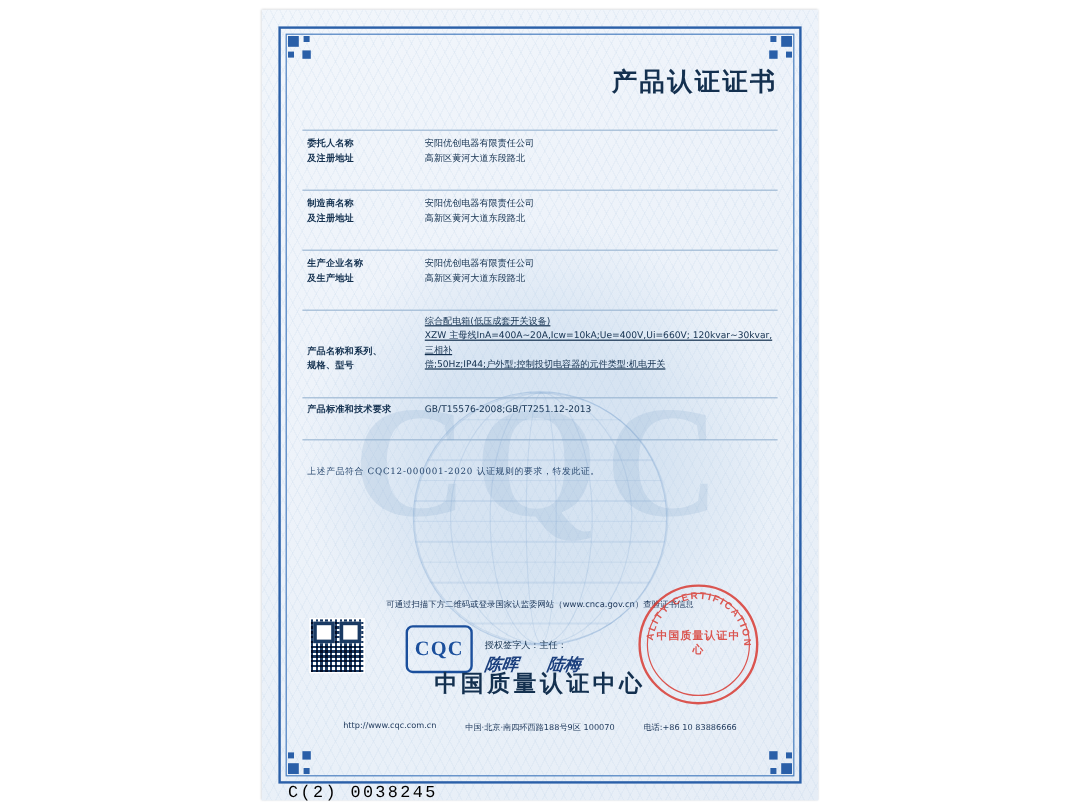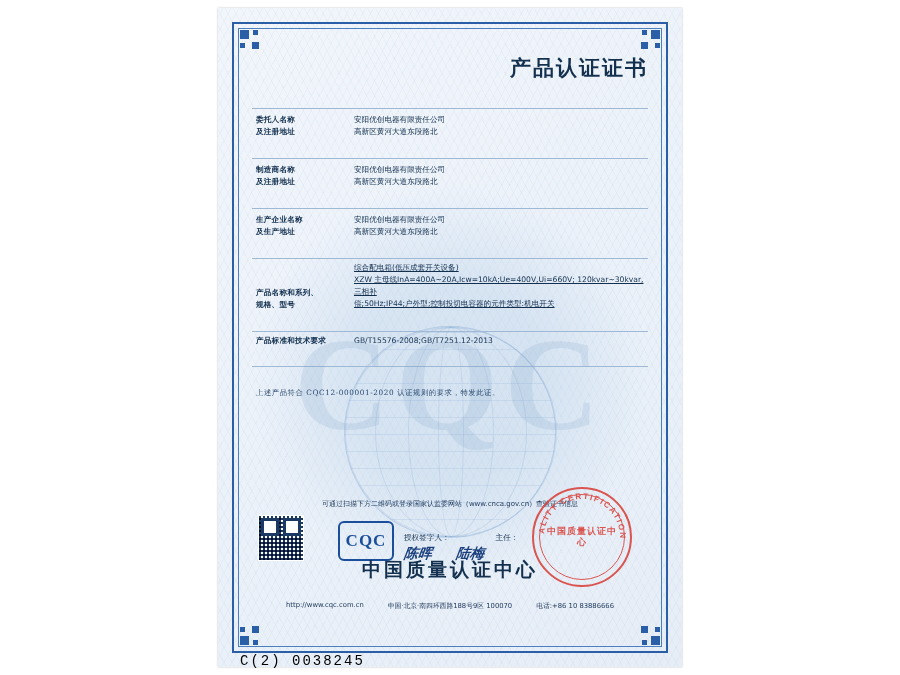--- a/index.html
+++ b/index.html
@@ -266,21 +266,21 @@
 
   .sig-block {
     position: absolute;
     left: 152px;
     bottom: 48px;
     width: 200px;
     font-size: 7.6px;
     font-family: "DejaVu Sans", "Liberation Sans", sans-serif;
     color: #13304f;
   }
-  .sig-labels { display: flex; gap: 46px; }
+  .sig-labels { display: flex; }
   .sig-names {
     display: flex;
     gap: 24px;
     margin-top: 2px;
     font-family: "DejaVu Serif", "Liberation Serif", serif;
     font-size: 14px;
     color: #1b3f7d;
     font-style: italic;
     font-weight: bold;
   }

